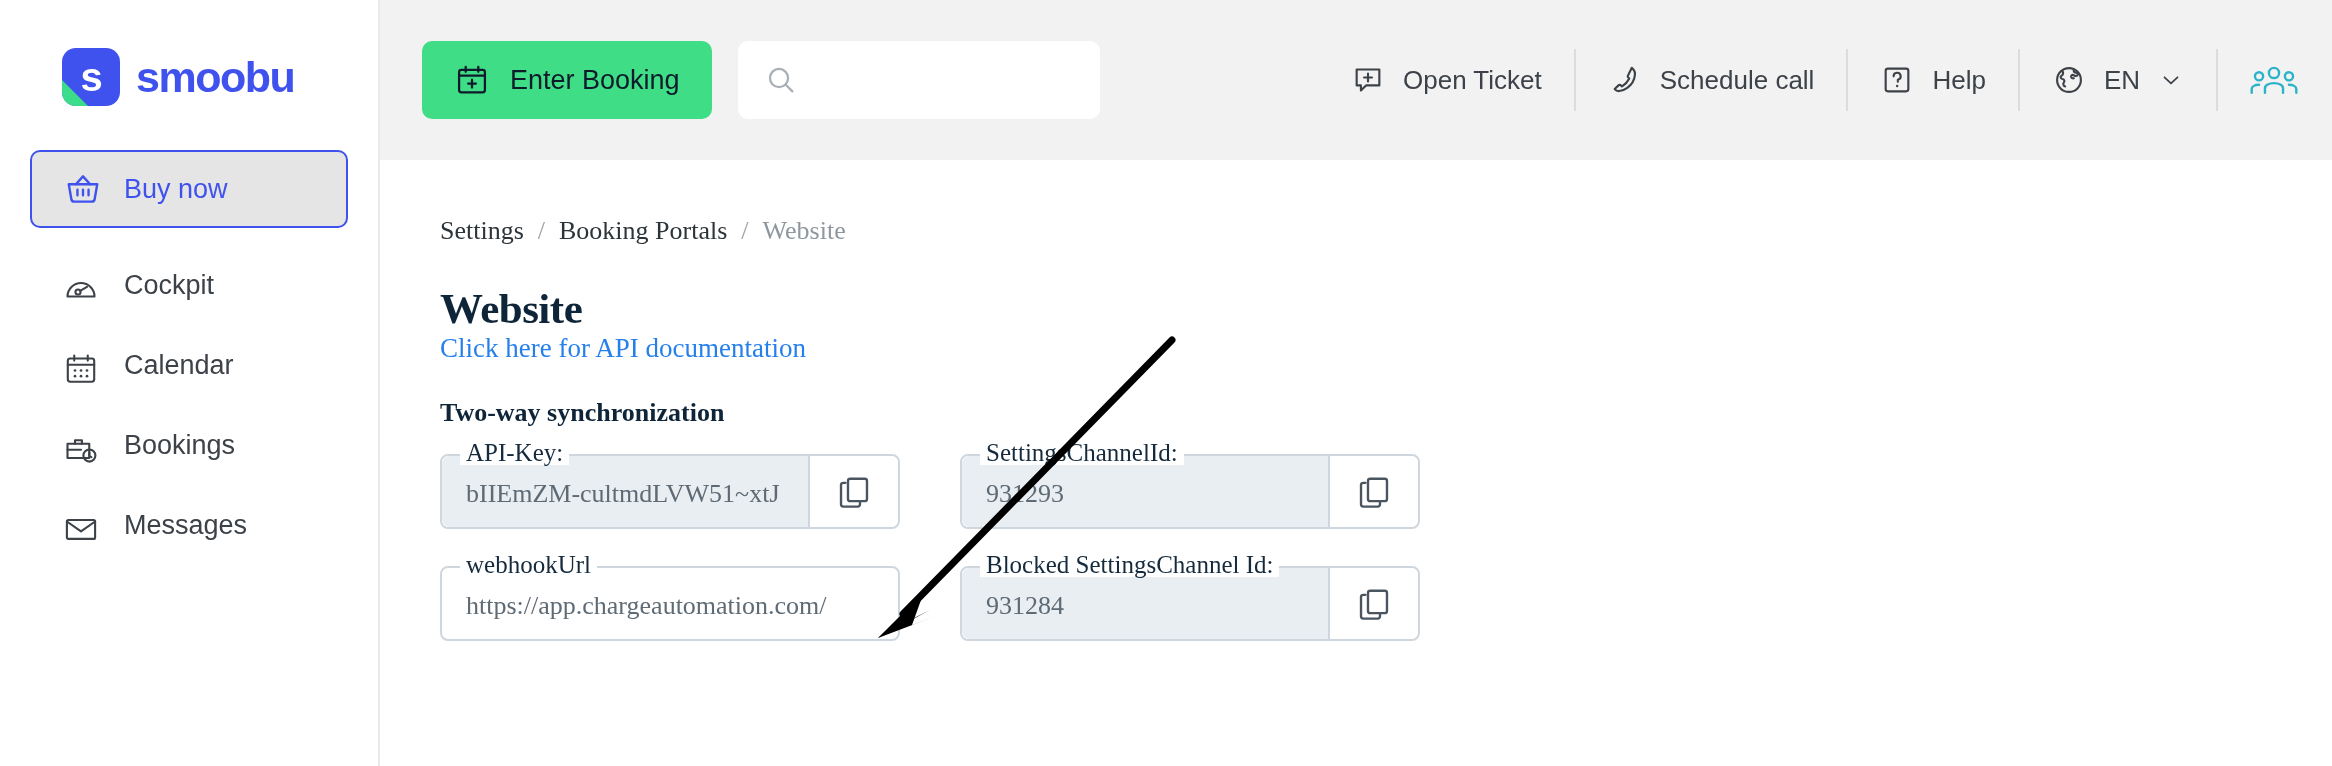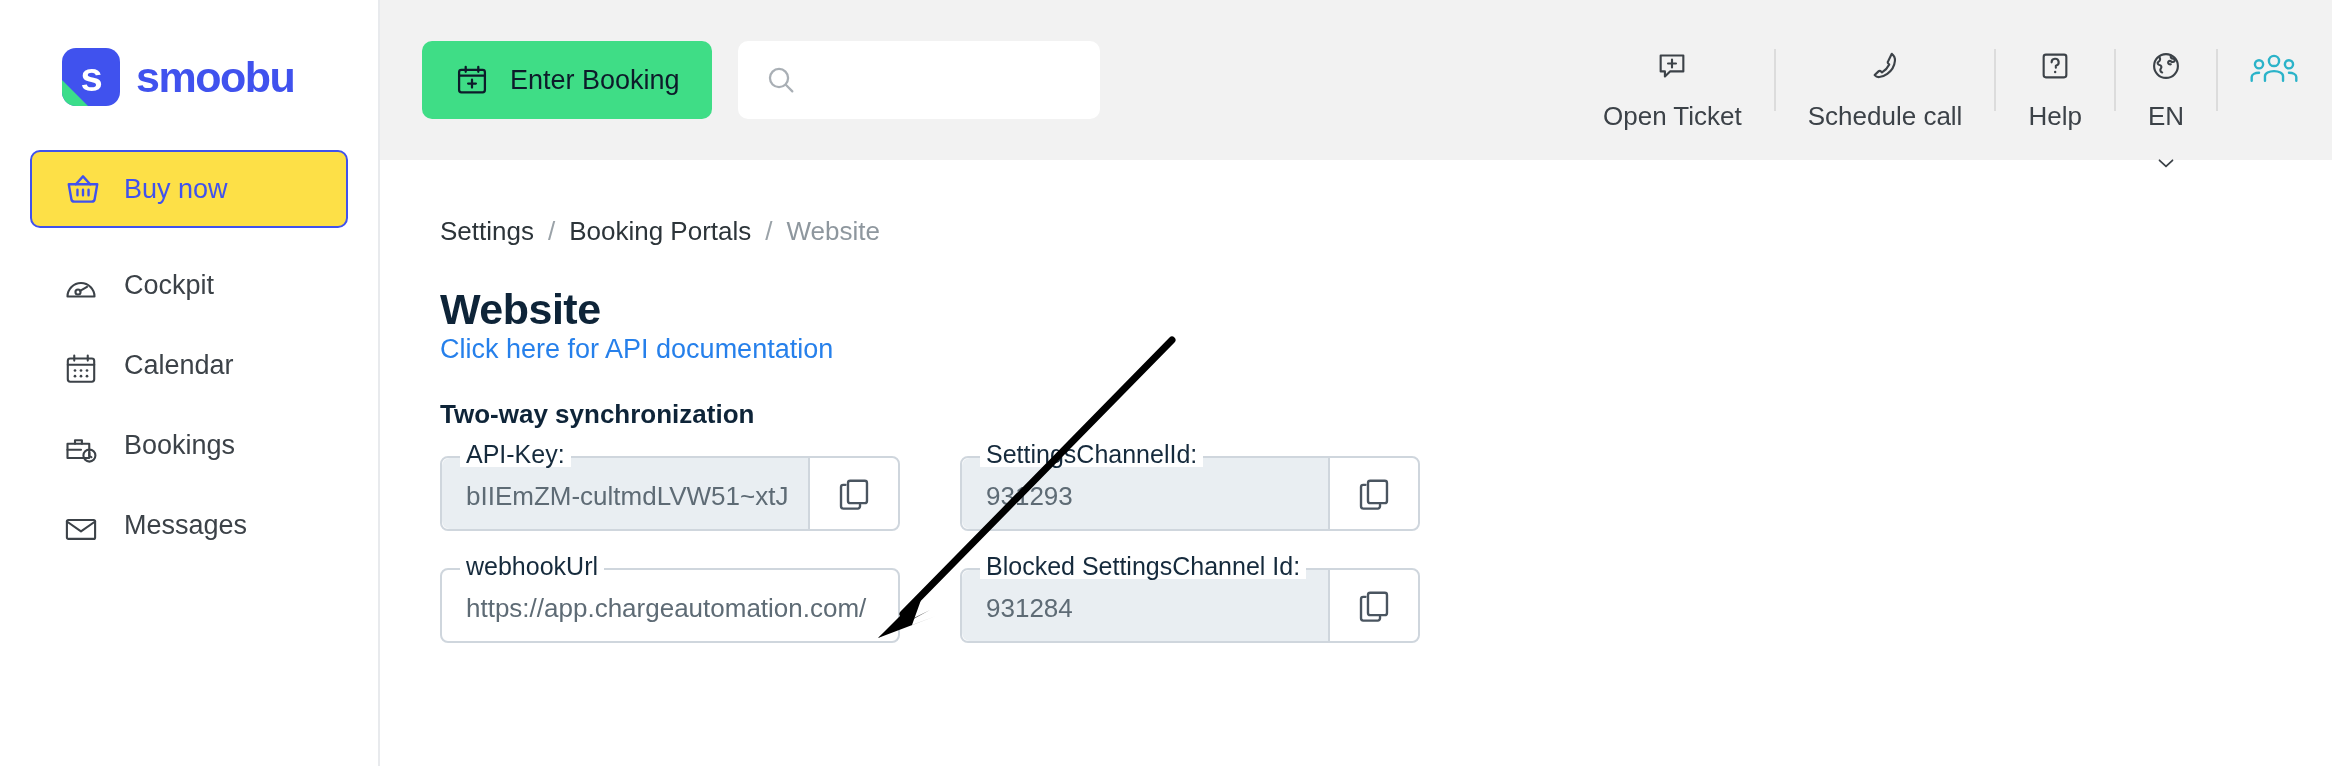--- a/index.html
+++ b/index.html
@@ -47,21 +47,21 @@
   }
 
   .buy-now {
     margin: 44px 30px 0 30px;
     height: 78px;
     border: 2px solid #4052EE;
     border-radius: 10px;
     display: flex; align-items: center; gap: 22px;
     padding-left: 32px;
     cursor: pointer;
-    background: #fde047;
+    background: #e5e5e5;
   }
   .buy-now .label { color: #4052EE; font-size: 27px; }
 
   .nav { margin-top: 42px; }
   .nav-item {
     display: flex; align-items: flex-start; gap: 24px;
     height: 80px; padding-left: 62px;
     cursor: pointer;
   }
   .nav-item .label { color: #3C4248; font-size: 27px; }
@@ -96,27 +96,26 @@
     margin-left: 14px; width: 240px; color: #3C4248;
   }
   .topbar-right {
     margin-left: auto; display: flex; align-items: center; height: 78px;
   }
   .tb-item {
     display: flex; align-items: center; gap: 18px;
     padding: 0 32px; height: 62px; cursor: pointer;
     color: #3C4248; font-size: 26px;
     border-left: 2px solid #dcdcdc;
-    flex-direction: column;
   }
   .tb-item:first-child { border-left: none; }
   .tb-item.people { padding: 0 34px 0 32px; }
 
   
-  .content { padding: 56px 0 0 60px; position: relative; }
+  .content { padding: 56px 0 0 60px; position: relative; font-family: Liberation Serif, serif; }
   .breadcrumb { display: flex; align-items: center; gap: 14px; font-size: 26px; }
   .bc-link { color: #2C3439; cursor: pointer; }
   .bc-sep { color: #9aa2a8; }
   .bc-current { color: #8E979E; }
   .page-title {
     font-size: 43px; font-weight: bold; color: #0E2438;
     margin-top: 38px; letter-spacing: -0.5px;
   }
   .api-doc-link {
     margin-top: 44px; font-size: 27px; color: #2680EB; cursor: pointer;

